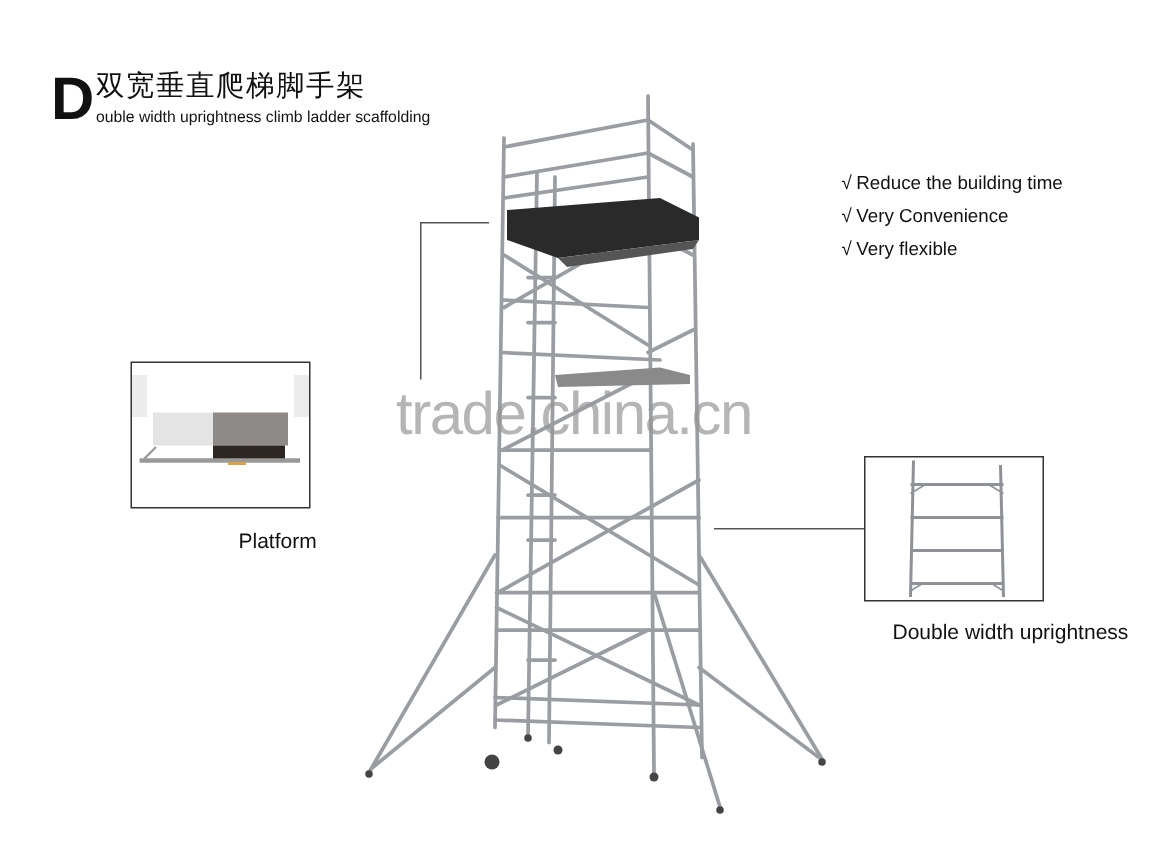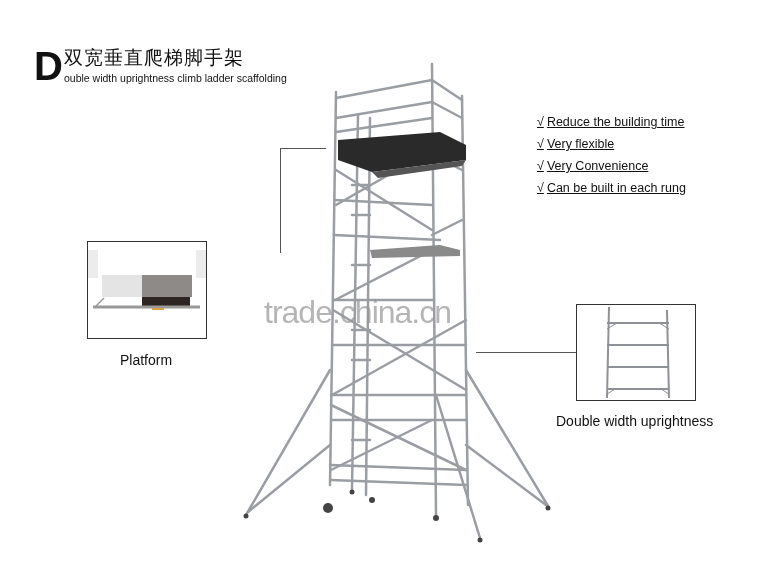--- a/index.html
+++ b/index.html
@@ -1,40 +1,39 @@
 <!DOCTYPE html>
 <html><head>
 <meta charset="utf-8">
 <style>
   html,body{margin:0;padding:0;background:#fff;}
   body{width:771px;height:578px;position:relative;overflow:hidden;font-family:"Liberation Sans",sans-serif;color:#111;}
   .title-d{position:absolute;left:34px;top:46px;font-size:40px;font-weight:bold;line-height:40px;font-family:"Liberation Sans",sans-serif;}
   .title-cn{position:absolute;left:64px;top:48px;font-size:19px;line-height:20px;letter-spacing:1px;font-family:Liberation Sans, sans-serif;}
   .title-en{position:absolute;left:64px;top:72px;font-size:10.5px;line-height:12px;font-family:Liberation Sans, sans-serif;}
-  .features{position:absolute;left:537px;top:111px;margin:0;padding:0;list-style:none;text-decoration:underline;}
+  .features{position:absolute;left:561px;top:111px;margin:0;padding:0;list-style:none;}
   .features li{font-size:12.5px;line-height:22px;height:22px;white-space:nowrap;}
   .features .chk{margin-right:3px;}
   .callout-box{position:absolute;border:1px solid #333;background:#fff;}
-  .caption{position:absolute;font-size:14px;white-space:nowrap;}
+  .caption{position:absolute;font-size:14px;white-space:nowrap;margin-left:39px;}
   .line{position:absolute;background:#555;}
   svg{position:absolute;left:0;top:0;}
-  .watermark{position:absolute;left:264px;top:254px;font-size:32px;color:rgba(150,150,150,0.7);letter-spacing:-1px;font-family:"Liberation Sans",sans-serif;margin-top:40px;}
+  .watermark{position:absolute;left:264px;top:254px;font-size:40px;color:rgba(150,150,150,0.7);letter-spacing:-1px;font-family:"Liberation Sans",sans-serif;}
 </style>
 </head>
 <body>
 
 <div class="title-d">D</div>
 <div class="title-cn">双宽垂直爬梯脚手架</div>
 <div class="title-en">ouble width uprightness climb ladder scaffolding</div>
 
 <ul class="features">
   <li><span class="chk">√</span><span>Reduce the building time</span></li>
+  <li><span class="chk">√</span><span>Very Convenience</span></li>
   <li><span class="chk">√</span><span>Very flexible</span></li>
-  <li><span class="chk">√</span><span>Very Convenience</span></li>
-  <li><span class="chk">√</span><span>Can be built in each rung</span></li>
 </ul>
 
 <div class="line" style="left:280px;top:148px;width:46px;height:1px;"></div>
 <div class="line" style="left:280px;top:148px;width:1px;height:105px;"></div>
 <div class="line" style="left:476px;top:352px;width:100px;height:1px;"></div>
 
 <div class="callout-box" style="left:87px;top:241px;width:118px;height:96px;">
   <svg width="118" height="96">
     <defs>
       <linearGradient id="fadeL" x1="0" x2="1">

